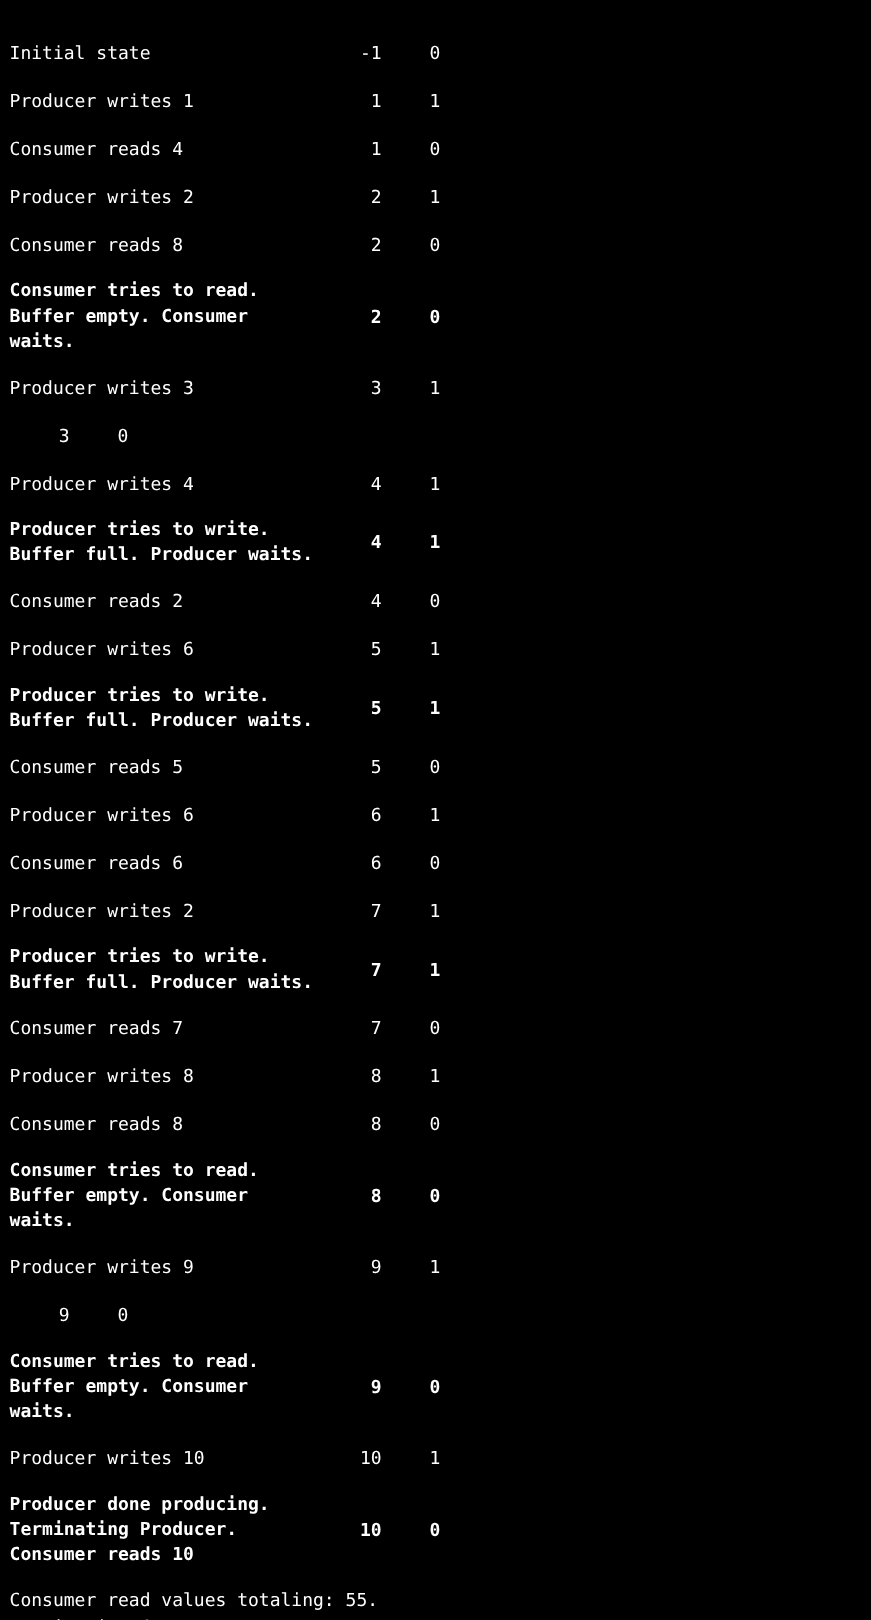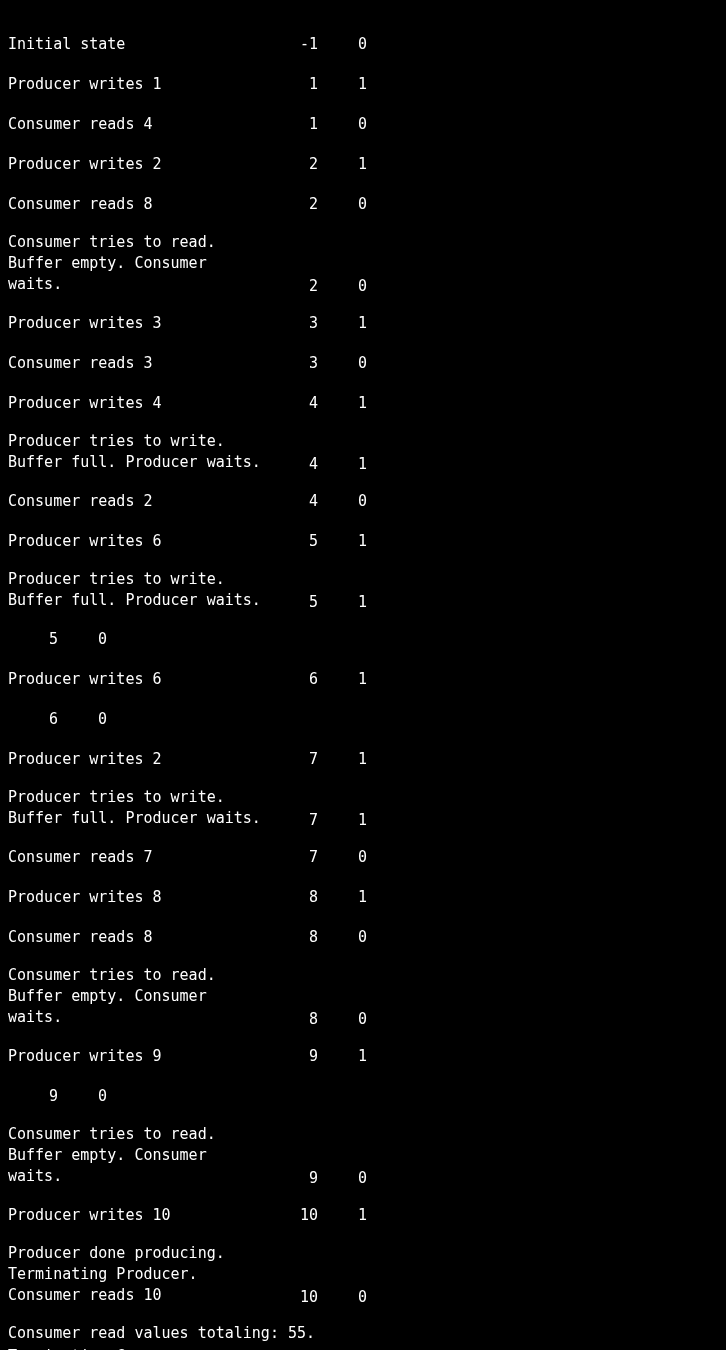--- a/index.html
+++ b/index.html
@@ -40,22 +40,23 @@
       text-align: left;
       padding-left: 10px;
     }
     .data-row {
       display: flex;
       align-items: center;
       padding: 6px 0;
       min-height: 40px;
     }
     .data-row.multiline {
-      align-items: flex-end;
+      align-items: center;
       padding: 8px 0;
+      font-weight: bold;
     }
     .op-text {
       flex: 0 0 260px;
       min-width: 260px;
       line-height: 1.4;
     }
     .buf-val {
       flex: 0 0 80px;
       min-width: 80px;
       text-align: right;
@@ -113,21 +114,20 @@
         <div class="op-text"><span>Consumer tries to read.</span><br><span>Buffer empty. Consumer waits.</span></div>
         <div class="buf-val">2</div>
         <div class="cnt-val">0</div>
       </div>
       <div class="data-row">
         <div class="op-text"><span>Producer writes 3</span></div>
         <div class="buf-val">3</div>
         <div class="cnt-val">1</div>
       </div>
       <div class="data-row">
-        <div class="op-text"><span>Consumer reads 3</span></div>
         <div class="buf-val">3</div>
         <div class="cnt-val">0</div>
       </div>
       <div class="data-row">
         <div class="op-text"><span>Producer writes 4</span></div>
         <div class="buf-val">4</div>
         <div class="cnt-val">1</div>
       </div>
       <div class="data-row multiline">
         <div class="op-text"><span>Producer tries to write.</span><br><span>Buffer full. Producer waits.</span></div>
@@ -143,29 +143,31 @@
         <div class="op-text"><span>Producer writes 6</span></div>
         <div class="buf-val">5</div>
         <div class="cnt-val">1</div>
       </div>
       <div class="data-row multiline">
         <div class="op-text"><span>Producer tries to write.</span><br><span>Buffer full. Producer waits.</span></div>
         <div class="buf-val">5</div>
         <div class="cnt-val">1</div>
       </div>
       <div class="data-row">
+        <div class="op-text"><span>Consumer reads 5</span></div>
         <div class="buf-val">5</div>
         <div class="cnt-val">0</div>
       </div>
       <div class="data-row">
         <div class="op-text"><span>Producer writes 6</span></div>
         <div class="buf-val">6</div>
         <div class="cnt-val">1</div>
       </div>
       <div class="data-row">
+        <div class="op-text"><span>Consumer reads 6</span></div>
         <div class="buf-val">6</div>
         <div class="cnt-val">0</div>
       </div>
       <div class="data-row">
         <div class="op-text"><span>Producer writes 2</span></div>
         <div class="buf-val">7</div>
         <div class="cnt-val">1</div>
       </div>
       <div class="data-row multiline">
         <div class="op-text"><span>Producer tries to write.</span><br><span>Buffer full. Producer waits.</span></div>

